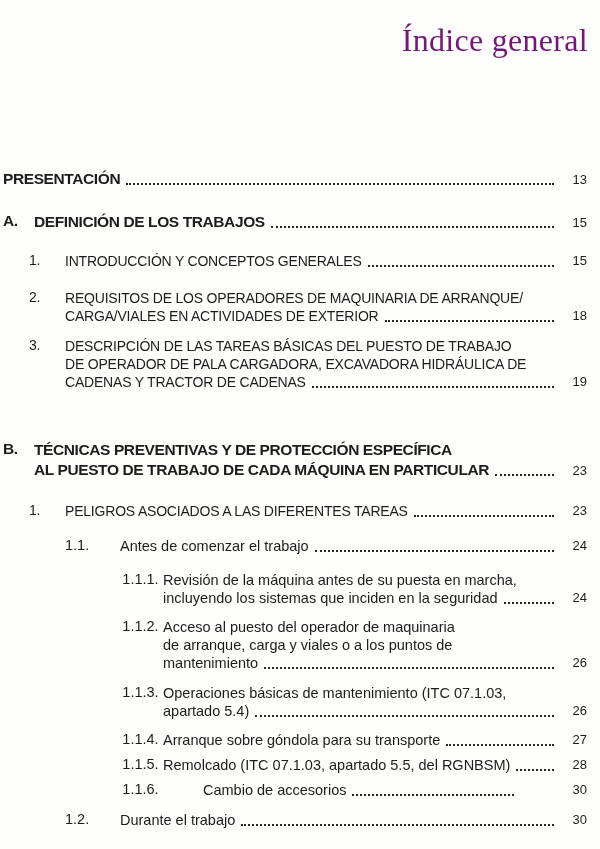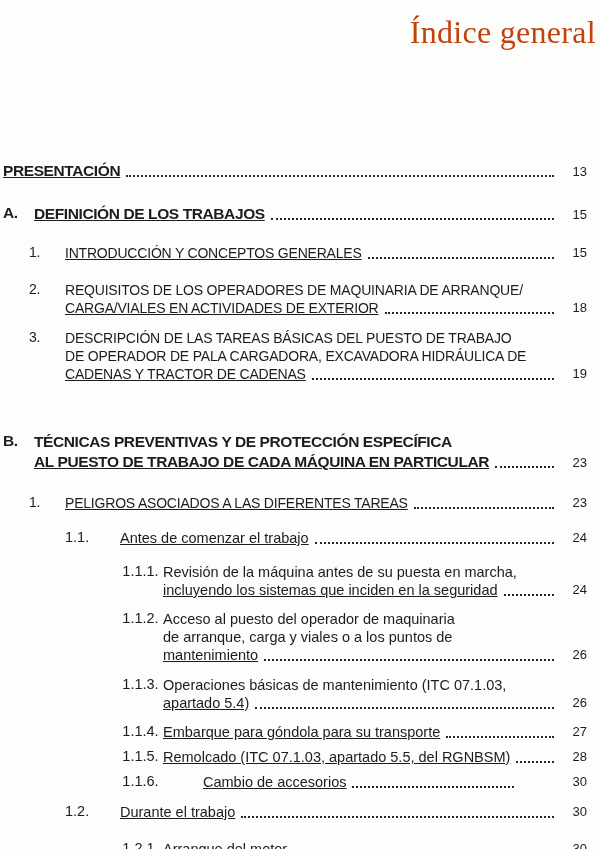--- a/index.html
+++ b/index.html
@@ -12,45 +12,45 @@
     font-family: "Liberation Sans", sans-serif;
     color: #1c1c1c;
   }
   .page {
     position: relative;
     width: 600px;
     height: 849px;
     background: #fdfdfc;
   }
   .title {
-    margin: 0;
+    margin: 8px;
     padding: 13px 4px 0 0;
     text-align: right;
     font-family: "Liberation Serif", "DejaVu Serif", serif;
     font-weight: 400;
     font-size: 32px;
     line-height: 38px;
     letter-spacing: 0.3px;
-    color: #c2410c;
+    color: #701a75;
   }
   .toc {
     position: absolute;
     top: 161px;
     left: 3px;
     right: 13px;
   }
   .entry {
     display: flex;
     align-items: stretch;
   }
   .entry .label { flex: 0 0 auto; }
   .entry .body  { flex: 1 1 auto; min-width: 0; }
   .line { line-height: 18px; white-space: nowrap; }
   .lastline { display: flex; align-items: flex-end; }
-  .txt { white-space: nowrap; text-decoration: underline; }
+  .txt { white-space: nowrap; }
   .leader {
     flex: 1 1 auto;
     min-width: 10px;
     margin: 0 7px 3px 6px;
     border-bottom: 2px dotted #262626;
   }
   .pagecol {
     flex: 0 0 26px;
     align-self: flex-end;
     text-align: right;
@@ -211,21 +211,21 @@
             <span class="txt">apartado 5.4)</span>
             <span class="leader"></span>
           </div>
         </div>
         <span class="pagecol">26</span>
       </div>
       <div class="entry lv3">
         <span class="label">1.1.4.</span>
         <div class="body">
           <div class="line lastline">
-            <span class="txt">Embarque para góndola para su transporte</span>
+            <span class="txt">Arranque sobre góndola para su transporte</span>
             <span class="leader"></span>
           </div>
         </div>
         <span class="pagecol">27</span>
       </div>
       <div class="entry lv3">
         <span class="label">1.1.5.</span>
         <div class="body">
           <div class="line lastline">
             <span class="txt">Remolcado (ITC 07.1.03, apartado 5.5, del RGNBSM)</span>

